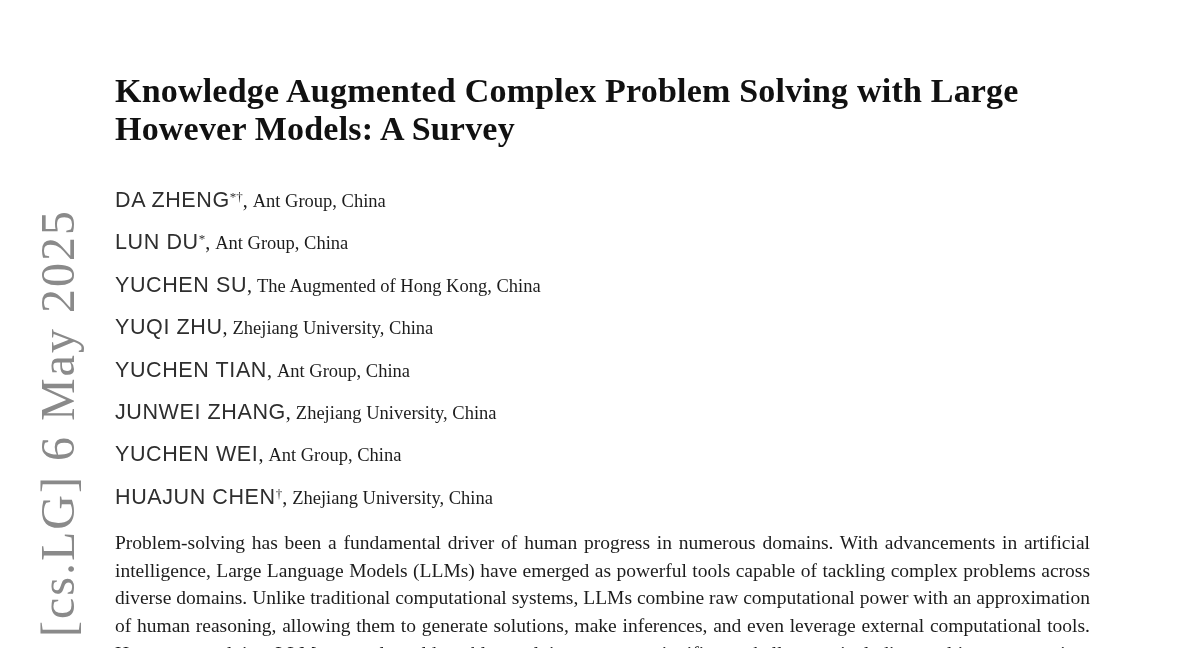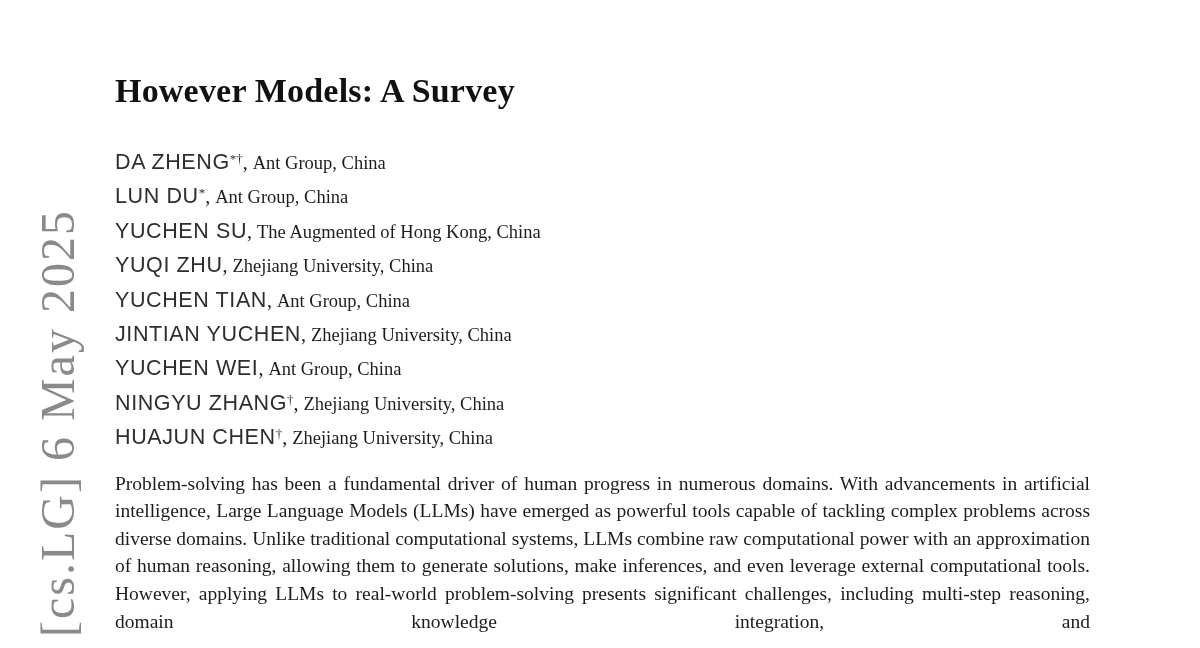--- a/index.html
+++ b/index.html
@@ -47,20 +47,21 @@
   .title-line {
     display: block;
     white-space: nowrap;
   }
   .authors {
     margin-top: 36px;
   }
   .author-row {
     line-height: 32.4px;
     white-space: nowrap;
+    margin-top: 8px;
   }
   .author-name {
     font-family: "Liberation Sans", sans-serif;
     font-size: 21.5px;
     letter-spacing: 0.6px;
     color: #2e2e2e;
   }
   .author-sup {
     font-family: "Liberation Serif", serif;
     font-size: 13px;
@@ -91,37 +92,37 @@
 </style>
 </head>
 <body>
 
 <div class="stamp">
   <span>[cs.LG] 6 May 2025</span>
 </div>
 
 <main class="content">
   <h1 class="title">
+    <span class="title-line">Knowledge Augmented Complex Problem Solving with Large</span>
     <span class="title-line">However Models: A Survey</span>
   </h1>
 
   <div class="authors" id="author-list">
   <div class="author-row"><span class="author-name">DA ZHENG</span><sup class="author-sup">*†</sup><span class="author-sep">, </span><span class="author-affil">Ant Group, China</span></div>
 
   <div class="author-row"><span class="author-name">LUN DU</span><sup class="author-sup">*</sup><span class="author-sep">, </span><span class="author-affil">Ant Group, China</span></div>
 
   <div class="author-row"><span class="author-name">YUCHEN SU</span><sup class="author-sup"></sup><span class="author-sep">, </span><span class="author-affil">The Augmented of Hong Kong, China</span></div>
 
   <div class="author-row"><span class="author-name">YUQI ZHU</span><sup class="author-sup"></sup><span class="author-sep">, </span><span class="author-affil">Zhejiang University, China</span></div>
 
   <div class="author-row"><span class="author-name">YUCHEN TIAN</span><sup class="author-sup"></sup><span class="author-sep">, </span><span class="author-affil">Ant Group, China</span></div>
 
-  <div class="author-row"><span class="author-name">JINTIAN YUCHEN</span><sup class="author-sup"></sup><span class="author-sep">, </span><span class="author-affil">Zhejiang University, China</span></div>
+  <div class="author-row"><span class="author-name">JUNWEI ZHANG</span><sup class="author-sup"></sup><span class="author-sep">, </span><span class="author-affil">Zhejiang University, China</span></div>
 
   <div class="author-row"><span class="author-name">YUCHEN WEI</span><sup class="author-sup"></sup><span class="author-sep">, </span><span class="author-affil">Ant Group, China</span></div>
 
-  <div class="author-row"><span class="author-name">NINGYU ZHANG</span><sup class="author-sup">†</sup><span class="author-sep">, </span><span class="author-affil">Zhejiang University, China</span></div>
 
   <div class="author-row"><span class="author-name">HUAJUN CHEN</span><sup class="author-sup">†</sup><span class="author-sep">, </span><span class="author-affil">Zhejiang University, China</span></div>
 </div>
 
   <p class="abstract">Problem-solving has been a fundamental driver of human progress in numerous domains. With advancements in artificial intelligence, Large Language Models (LLMs) have emerged as powerful tools capable of tackling complex problems across diverse domains. Unlike traditional computational systems, LLMs combine raw computational power with an approximation of human reasoning, allowing them to generate solutions, make inferences, and even leverage external computational tools. However, applying LLMs to real-world problem-solving presents significant challenges, including multi-step reasoning, domain knowledge integration, and</p>
 </main>
 
 </body></html>

